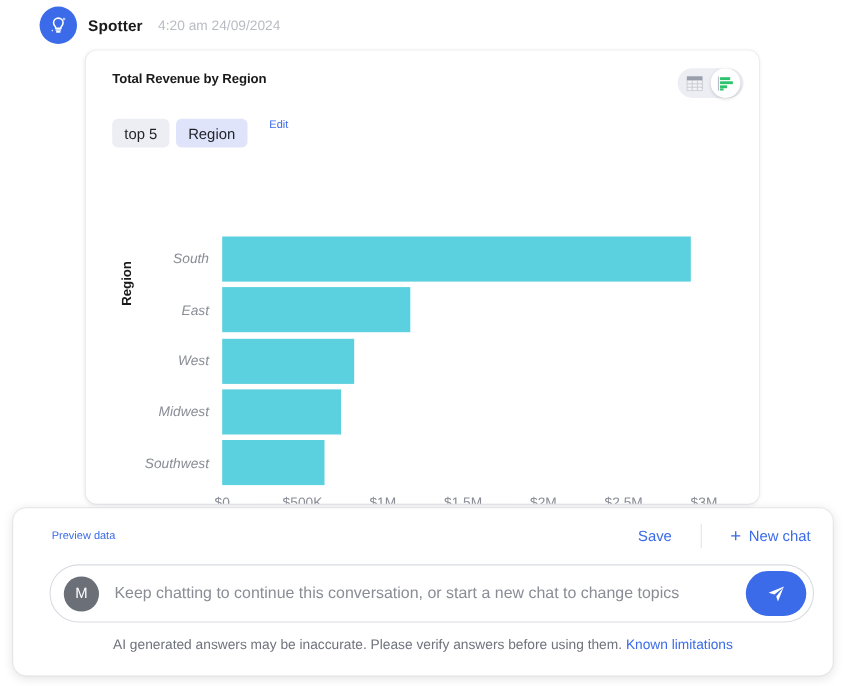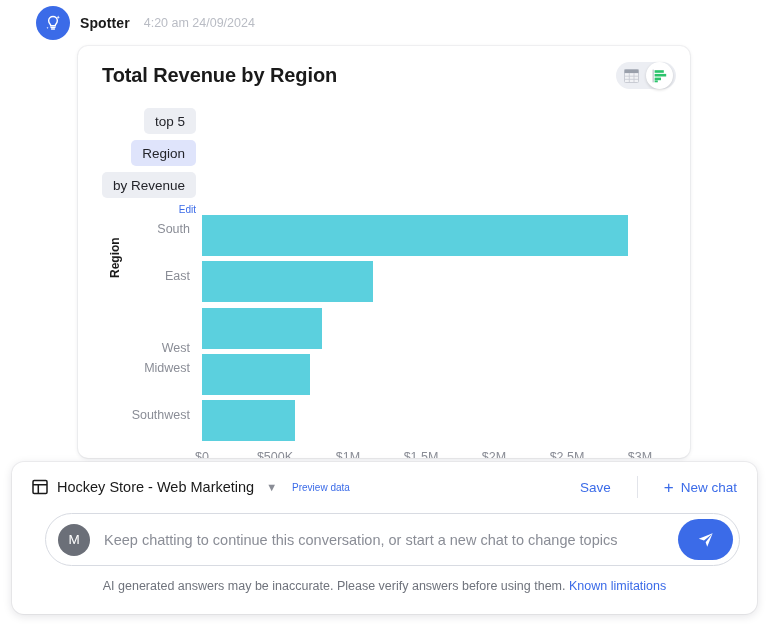--- a/index.html
+++ b/index.html
@@ -27,39 +27,39 @@
   
   .answer-card {
     position: absolute; left: 78px; top: 46px;
     width: 612px; height: 412px;
     background: #ffffff; border-radius: 10px;
     box-shadow: 0 1px 4px rgba(20,25,45,.10), 0 0 0 1px rgba(20,25,45,.045);
     overflow: hidden;
   }
   .card-title {
     position: absolute; left: 24px; top: 18px;
-    font-size: 20px; font-weight: bold; color: #1a1a1a; letter-spacing: -.1px;
+    font-size: 12px; font-weight: bold; color: #1a1a1a; letter-spacing: -.1px;
   }
 
   
   .viz-toggle {
     position: absolute; right: 14px; top: 16px;
     width: 60px; height: 27px; border-radius: 14px;
     background: #eceef3; display: flex; align-items: center;
   }
   .viz-opt {
     width: 30px; height: 27px; display: flex; align-items: center; justify-content: center;
     border-radius: 50%; cursor: pointer; position: relative;
   }
   .viz-opt.active { background: #ffffff; box-shadow: 0 1px 3px rgba(0,0,0,.16); width: 27px; height: 27px; }
 
   
   .chips-row {
     position: absolute; left: 24px; top: 62px;
-    display: flex; align-items: flex-end; gap: 6px; flex-direction: column;
+    display: flex; align-items: flex-start; gap: 6px;
   }
   .chip {
     height: 26px; padding: 0 11px; border-radius: 5px;
     background: #eceef3; color: #23242a; font-size: 13.5px;
     display: flex; align-items: center; cursor: pointer; white-space: nowrap;
   }
   .chip.accent { background: #dfe4fb; }
   .edit-link {
     margin-left: 14px; color: #3b6be8; font-size: 10px; cursor: pointer;
   }
@@ -69,21 +69,21 @@
   .axis-y-title {
     position: absolute; left: 30px; top: 128px;
     font-size: 12px; font-weight: bold; color: #1a1a1a;
     transform: rotate(-90deg); transform-origin: 0 0; white-space: nowrap;
   }
   .plot {
     position: absolute; left: 124px; top: 62px;
     width: 438px; height: 232px;
   }
   .cat-labels {
-    position: absolute; left: 0; top: 56px; width: 118px; height: 232px;
+    position: absolute; left: 0; top: 62px; width: 118px; height: 232px; font-style: italic;
   }
   .cat-label {
     position: absolute; right: 6px; font-size: 12.5px; color: #8a8d96;
     white-space: nowrap; transform: translateY(-50%);
   }
   .bar {
     position: absolute; left: 0; background: #5BD0DE;
   }
   .xticks { position: absolute; left: 124px; top: 300px; width: 438px; height: 18px; }
   .xtick {
@@ -180,30 +180,29 @@
           <rect x="2.6" y="4.9" width="11.6" height="2.6" fill="#2BC36B"></rect>
           <rect x="2.6" y="8.6" width="6.4" height="2.6" fill="#2BC36B"></rect>
           <rect x="2.6" y="11.4" width="3.2" height="1.9" fill="#2BC36B"></rect>
         </svg>
       </div>
     </div>
 
     <div class="chips-row">
       <div class="chip">top 5</div>
       <div class="chip accent">Region</div>
-      <div class="chip">by Revenue</div>
       <div class="edit-link">Edit</div>
     </div>
 
     <div class="chart-wrap">
       <div class="axis-y-title">Region</div>
       <div class="cat-labels" id="cat-labels">
           <div class="cat-label" style="top: 23.2px;">South</div>
           <div class="cat-label" style="top: 69.6px;">East</div>
-          <div class="cat-label" style="top: 116px; margin-top: 26px;">West</div>
+          <div class="cat-label" style="top: 116px;">West</div>
           <div class="cat-label" style="top: 162.4px;">Midwest</div>
           <div class="cat-label" style="top: 208.8px;">Southwest</div>
         </div>
       <div class="plot" id="plot">
           <div class="bar" style="top: 2.7px; width: 426.32px; height: 41px; background: rgb(91, 208, 222);"></div>
           <div class="bar" style="top: 49.1px; width: 170.82px; height: 41px; background: rgb(91, 208, 222);"></div>
           <div class="bar" style="top: 95.5px; width: 119.72px; height: 41px; background: rgb(91, 208, 222);"></div>
           <div class="bar" style="top: 141.9px; width: 108.04px; height: 41px; background: rgb(91, 208, 222);"></div>
           <div class="bar" style="top: 188.3px; width: 92.71px; height: 41px; background: rgb(91, 208, 222);"></div>
         </div>
@@ -216,28 +215,20 @@
           <div class="xtick" style="left: 365px;">$2.5M</div>
           <div class="xtick" style="left: 438px;">$3M</div>
         </div>
 
     </div>
   </div>
 
   <div class="chat-panel">
 
     <div class="chat-topbar">
-      <div class="source-pill">
-        <svg width="16" height="16" viewBox="0 0 16 16">
-          <rect x="1" y="1.5" width="14" height="13" rx="1.2" fill="none" stroke="#1a1a1a" stroke-width="1.5"></rect>
-          <path d="M1 5.8h14M6.3 5.8v8.7" stroke="#1a1a1a" stroke-width="1.5"></path>
-        </svg>
-        <span class="source-name">Hockey Store - Web Marketing</span>
-        <span class="chev">▼</span>
-      </div>
       <div class="preview-link">Preview data</div>
       <div class="topbar-right">
         <div class="save-link">Save</div>
         <div class="vdiv"></div>
         <div class="newchat">
           <span class="plus">+</span>
           <span>New chat</span>
         </div>
       </div>
     </div>

